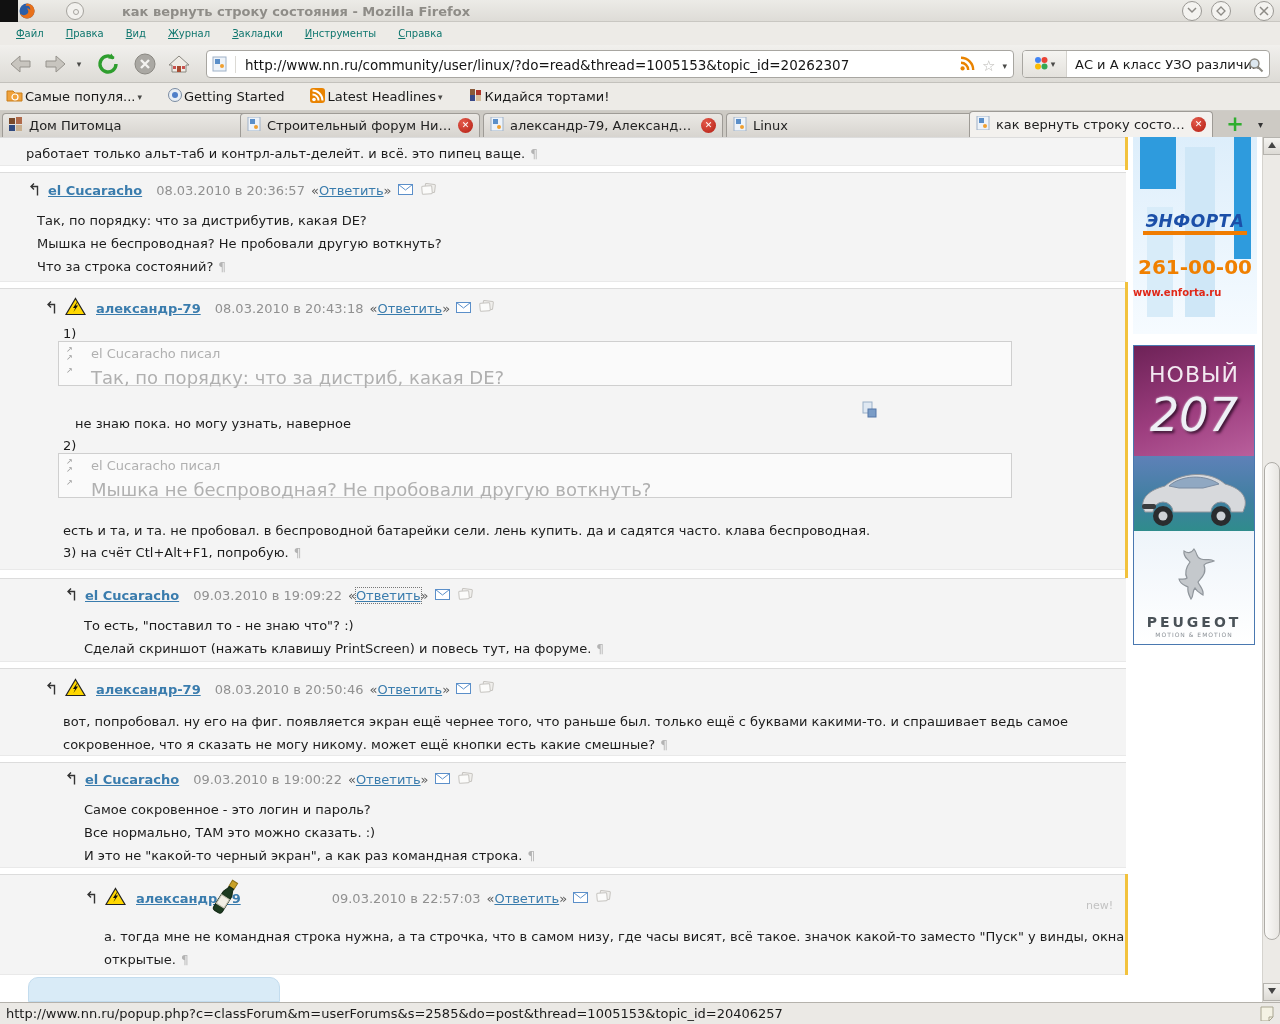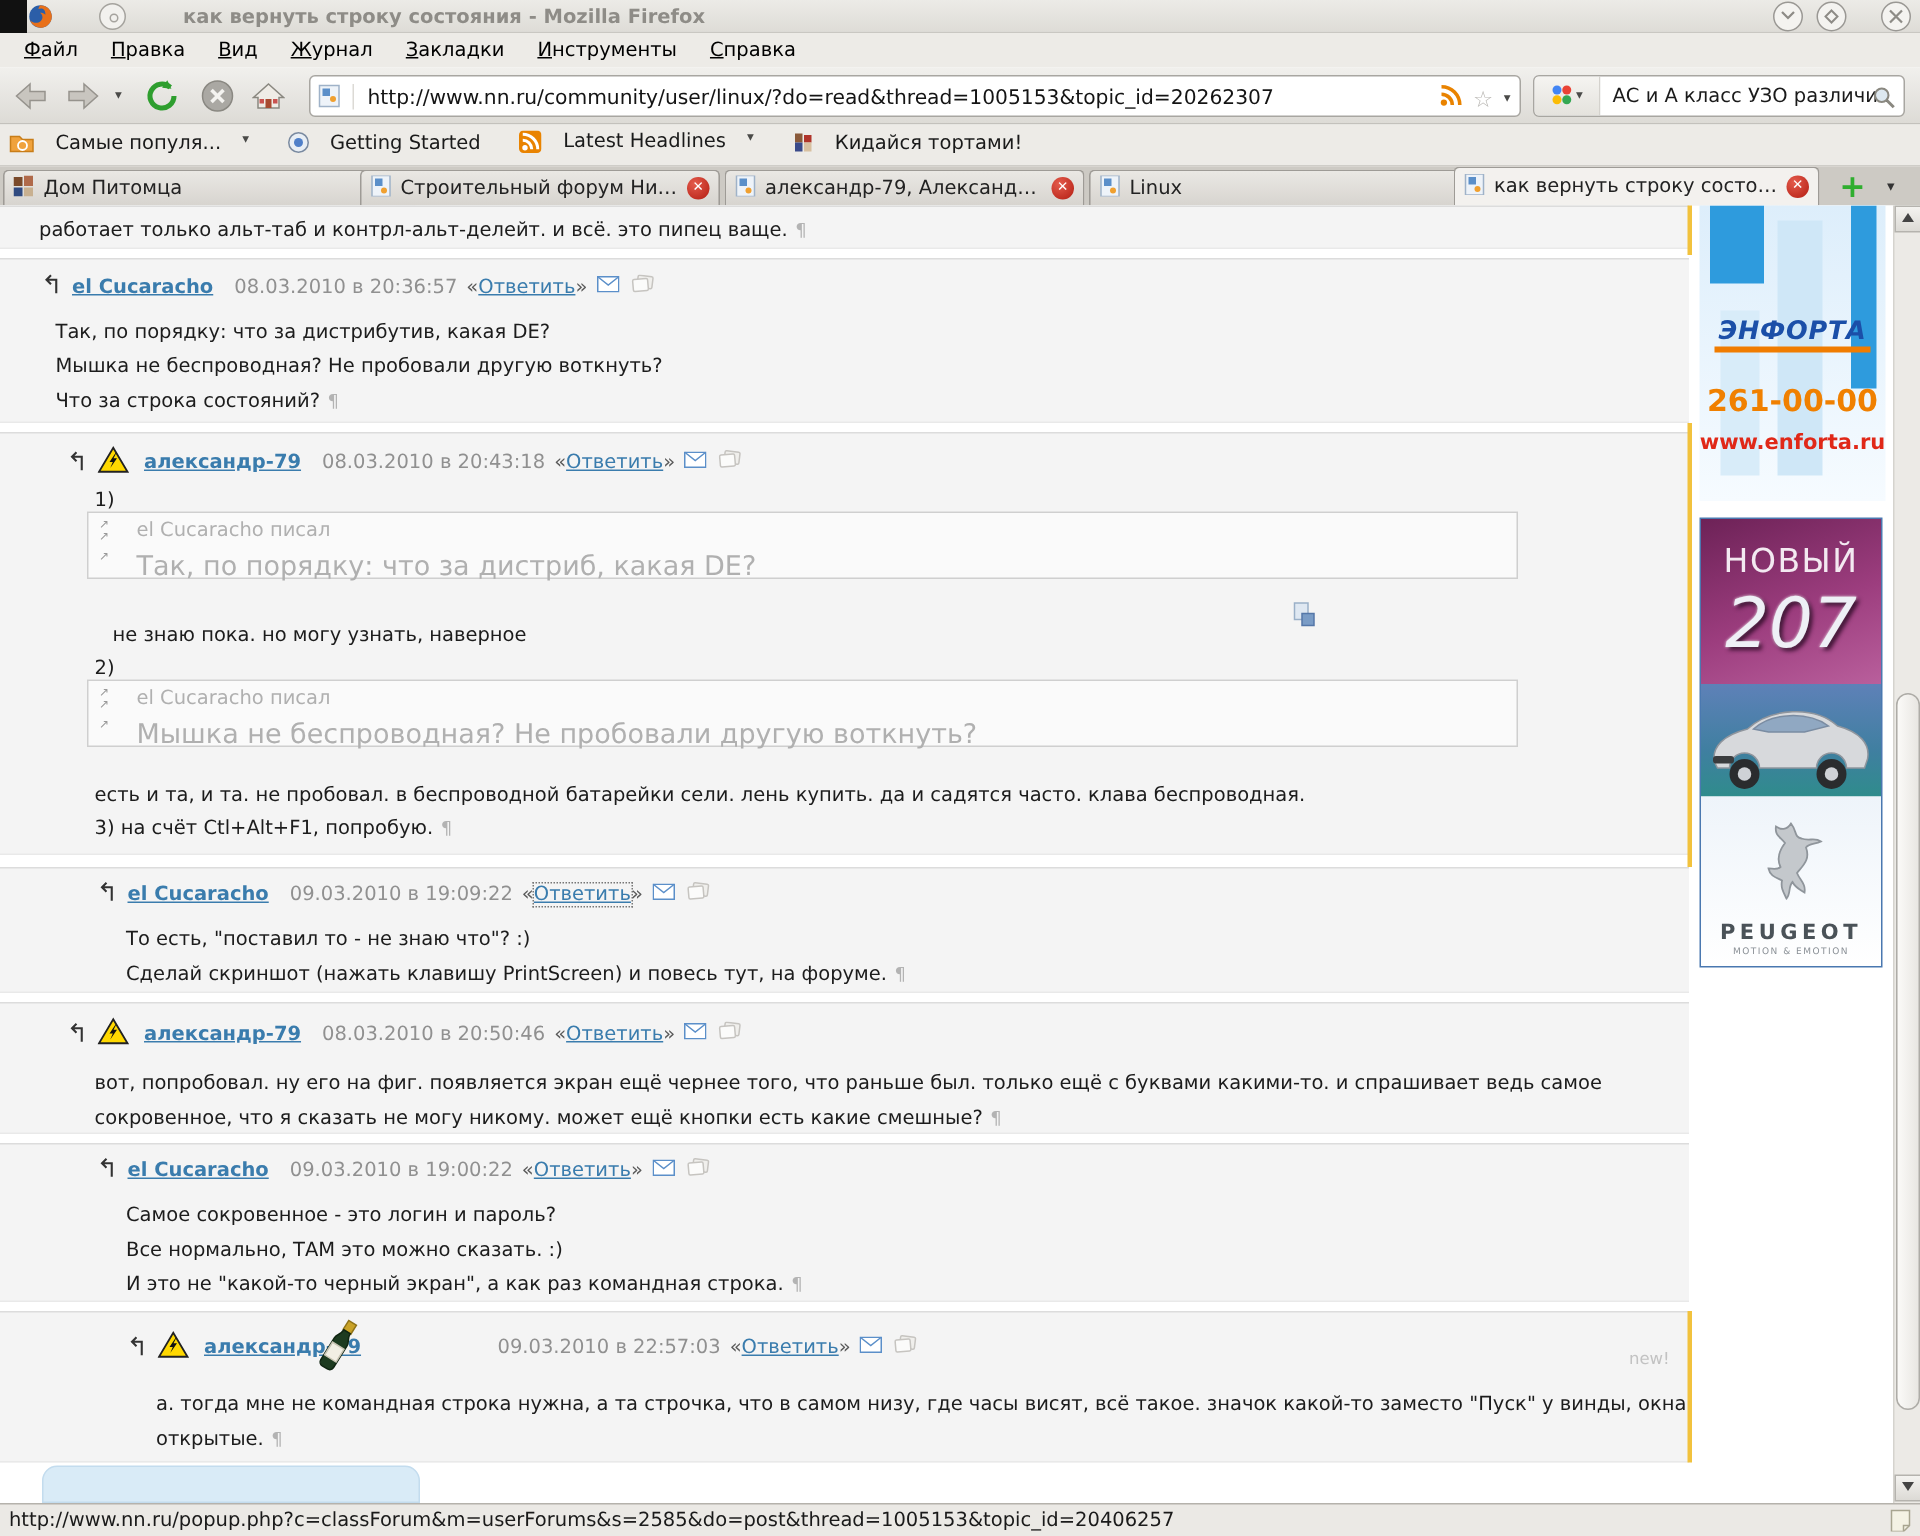--- a/index.html
+++ b/index.html
@@ -11,36 +11,36 @@
   .titlebar{position:absolute;top:0;left:0;width:1280px;height:22px;background:linear-gradient(#ecebe7,#dedcd7);border-bottom:1px solid #c9c7c2}
   .tb-black{position:absolute;left:0;top:0;width:18px;height:22px;background:#111}
   .ff-icon{position:absolute;left:19px;top:3px}
   .winmenu-btn{position:absolute;left:66px;top:2px;width:18px;height:18px;border:1px solid #a5a39e;border-radius:50%;background:#f2f1ee}
   .winmenu-btn::after{content:"";position:absolute;left:6px;top:6px;width:4px;height:4px;border:1px solid #a5a39e;border-radius:50%}
   .win-title{position:absolute;left:122px;top:4px;font-size:13px;font-weight:bold;color:#8e8c87}
   .winbtn{position:absolute;top:1px;width:20px;height:20px;border:1px solid #9a9894;border-radius:50%;background:#f4f3f0;color:#8d8b86;text-align:center;line-height:18px;font-size:11px}
   .winbtn svg{margin-top:4px}
 
   .menubar{position:absolute;top:22px;left:0;width:1280px;height:23px;background:#edebe7;display:flex;align-items:center;padding-left:6px;gap:2px}
-  .menu-item{display:inline-block;padding:2px 10px;font-size:13px;color:#000000}
+  .menu-item{display:inline-block;padding:2px 10px;font-size:10px;color:#0f766e}
   .menu-item::first-letter{text-decoration:underline}
 
   .navbar{position:absolute;top:45px;left:0;width:1280px;height:38px;background:linear-gradient(#f1f0ed,#dddbd6);border-bottom:1px solid #c3c1bc}
   .navbtn{position:absolute;top:7px;width:26px;height:24px;display:flex;align-items:center;justify-content:center}
   .urlbar{position:absolute;left:206px;top:5px;width:808px;height:28px;background:#fff;border:1px solid #a8a6a1;border-radius:4px}
   .urlbar .fav{position:absolute;left:5px;top:5px;width:24px;height:17px;border-right:1px solid #dcdad5;padding-right:6px}
   .url-text{position:absolute;left:38px;top:6px;font-size:13.5px;color:#141414;white-space:nowrap}
   .urlbar-icons{position:absolute;right:6px;top:5px;display:flex;align-items:center;gap:7px}
   .searchbar{position:absolute;left:1022px;top:5px;width:248px;height:28px;background:#fff;border:1px solid #a8a6a1;border-radius:4px}
   .search-left{position:absolute;left:0;top:0;width:44px;height:26px;background:linear-gradient(#f5f4f1,#e4e2dd);border-right:1px solid #d4d2cd;border-radius:3px 0 0 3px;display:flex;align-items:center;justify-content:center;gap:3px}
   .search-text{position:absolute;left:52px;top:6px;font-size:13px;color:#1a1a1a;white-space:nowrap}
   .search-mag{position:absolute;right:5px;top:6px}
 
   .bookmarksbar{position:absolute;top:83px;left:0;width:1280px;height:28px;background:#edebe7;border-bottom:1px solid #cfcdc8;display:flex;align-items:center;padding-left:6px;gap:26px}
-  .bm{display:flex;align-items:flex-start;gap:14px;font-size:13px;color:#1a1a1a}
+  .bm{display:flex;align-items:center;gap:2px;font-size:13px;color:#1a1a1a}
   .chev{font-size:9px;color:#4a4a48}
 
   .tabbar{position:absolute;top:111px;left:0;width:1280px;height:26px;background:#cdcac4}
   .tab{position:absolute;top:2px;height:24px;border:1px solid #9e9b96;border-bottom:none;border-radius:4px 4px 0 0;background:linear-gradient(#eae8e4,#d7d4cf);display:flex;align-items:center;padding:0 6px;gap:6px}
   .tab.active{background:#f3f1ee;height:26px;top:0}
   .tab-label{font-size:13px;color:#222;white-space:nowrap;overflow:hidden;text-overflow:ellipsis;flex:1}
   .tab-close{width:15px;height:15px;border-radius:50%;background:radial-gradient(circle at 35% 30%,#e45b4c,#b31d12);color:#fff;font-size:9px;line-height:15px;text-align:center;font-weight:bold;flex:none}
   .newtab-btn{position:absolute;left:1224px;top:4px;width:22px;height:20px;color:#2fae2f;font-size:21px;font-weight:bold;line-height:18px;text-align:center}
   .tablist-btn{position:absolute;left:1258px;top:8px;font-size:10px;color:#333}
 
@@ -70,21 +70,21 @@
   .ymark{position:absolute;left:1125px;width:3px;background:#f2c23d}
 
   
   .ad-enforta{position:absolute;left:1133px;top:137px;width:124px;height:197px;background:linear-gradient(#ddeefb,#f6fbff);overflow:hidden}
   .sky1{position:absolute;left:7px;top:0;width:36px;height:52px;background:#2e9bdd}
   .sky2{position:absolute;left:101px;top:0;width:17px;height:122px;background:#2e9bdd}
   .sky3{position:absolute;left:52px;top:10px;width:30px;height:170px;background:#cfe7f7}
   .sky4{position:absolute;left:14px;top:70px;width:26px;height:110px;background:#d8ecf9}
   .enf-brand{position:absolute;left:10px;top:74px;width:104px;font-size:17px;font-weight:bold;font-style:italic;color:#1b4fa8;text-align:center;border-bottom:4px solid #f07c00;letter-spacing:.5px}
   .enf-phone{position:absolute;left:0;top:118px;width:124px;text-align:center;font-size:20px;font-weight:bold;color:#f08000}
-  .enf-site{position:absolute;left:0;top:150px;width:124px;text-align:center;font-size:14px;font-weight:bold;color:#e02818}
+  .enf-site{position:absolute;left:0;top:150px;width:124px;font-size:10px;font-weight:bold;color:#e02818}
   .ad-peugeot{position:absolute;left:1133px;top:345px;width:122px;height:300px;border:1px solid #4a78b0;overflow:hidden}
   .pg-top{position:absolute;left:0;top:0;width:120px;height:110px;background:linear-gradient(160deg,#6d2257 0%,#9c3d7e 55%,#b95f9c 100%)}
   .pg-title{position:absolute;left:0;top:16px;width:120px;text-align:center;color:#f3e9f1;font-size:22px;letter-spacing:1px}
   .pg-model{position:absolute;left:0;top:42px;width:120px;text-align:center;color:#eef0f6;font-size:46px;font-weight:normal;font-style:italic;text-shadow:2px 2px 3px #3a1030,0 0 2px #fff}
   .pg-mid{position:absolute;left:0;top:110px;width:120px;height:75px;background:linear-gradient(180deg,#5e81b8 0%,#3f7fa0 60%,#2f8c8c 100%)}
   .pg-bottom{position:absolute;left:0;top:185px;width:120px;height:113px;background:linear-gradient(#eef4fa,#fff)}
   .pg-brand{position:absolute;left:0;top:83px;width:120px;text-align:center;font-size:14px;font-weight:bold;letter-spacing:3px;color:#4a5258}
   .pg-tag{position:absolute;left:0;top:100px;width:120px;text-align:center;font-size:6px;letter-spacing:1px;color:#8a9096}
 
   

